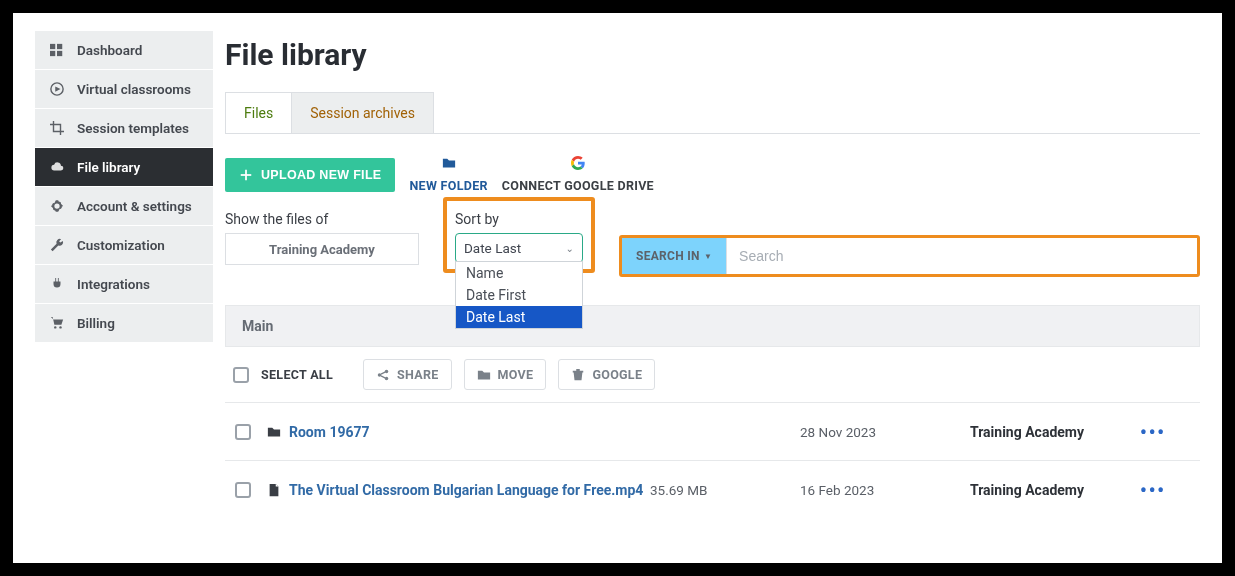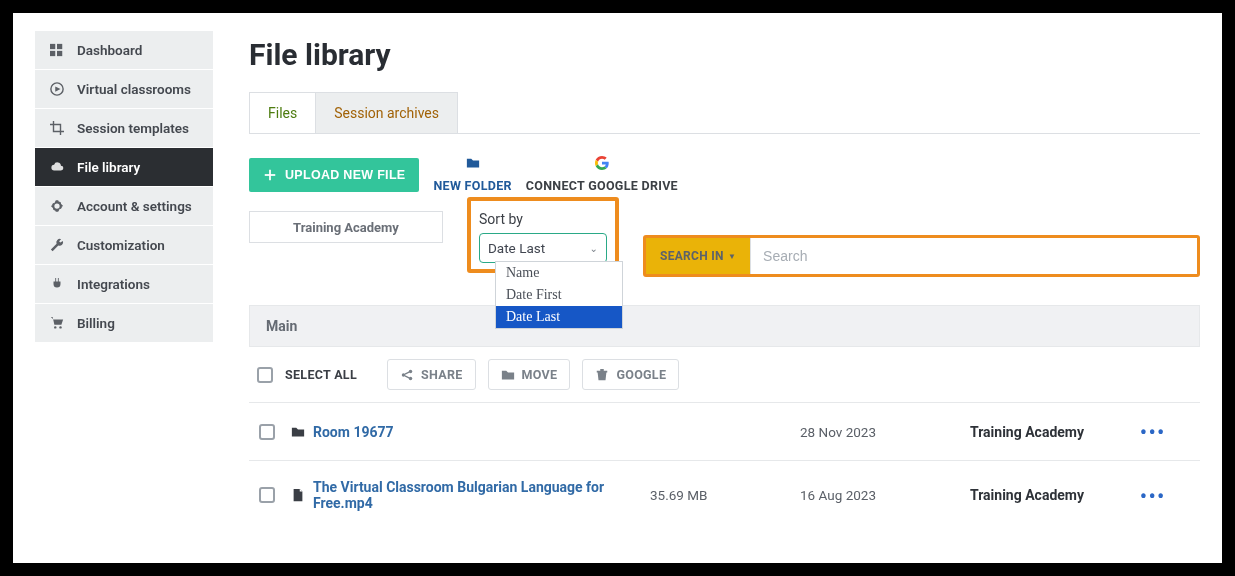--- a/index.html
+++ b/index.html
@@ -33,21 +33,21 @@
     border: 13px solid #000;
     background: #fff;
     position: relative;
     overflow: hidden;
   }
   .inner {
     display: flex;
     width: 100%;
     height: 100%;
     padding: 18px 22px 10px 22px;
-    gap: 36px;
+    gap: 12px;
   }
 
   
   .sidebar { width: 178px; flex: 0 0 178px; }
   .side-item {
     display: flex;
     align-items: center;
     gap: 12px;
     padding: 0 14px;
     height: 39px;
@@ -128,47 +128,46 @@
   .sort-select {
     width: 128px; height: 30px; border: 1px solid #2aa987;
     border-radius: 4px; display: flex; align-items: center;
     padding: 0 8px; font-size: 13.5px; color: #414650;
     justify-content: space-between; cursor: pointer; background:#fff;
   }
   .sort-select .chev { font-size: 10px; color: #7b828a; }
   .dropdown {
     position: absolute;
     top: 60px;
-    left: 24px;
+    left: 8px;
     width: 128px;
     border: 1px solid #cfd4d9;
     background: #fff;
     z-index: 5;
-    font-family: Liberation Serif, serif;
   }
   .dropdown .opt { padding: 3px 10px; font-size: 14px; color: #4a4f57; cursor: pointer; }
   .dropdown .opt.selected { background: var(--blue-sel); color: #fff; }
 
   .search-wrap {
     display: flex;
     margin-top: 24px;
     border: 3px solid var(--highlight);
     border-radius: 3px;
     height: 42px;
     overflow: hidden;
     flex: 1;
   }
   .search-scope {
     display: flex; align-items: center; gap: 4px;
     padding: 0 14px;
     font-size: 12px; font-weight: 700; letter-spacing: .3px;
     color: #5c626a;
     border-right: 1px solid var(--border);
     cursor: pointer;
-    background:#eab308;
+    background:#7dd3fc;
   }
   .search-scope .caret { font-size: 8px; }
   .search-input {
     flex: 1; border: none; outline: none; padding: 0 12px;
     font-size: 14px; color: #333;
   }
   .search-input::placeholder { color: #a7adb4; }
 
   
   .crumb {
@@ -333,20 +332,21 @@
                 <path fill="#FBBC05" d="M10.53 28.59c-.48-1.45-.76-2.99-.76-4.59s.27-3.14.76-4.59l-7.98-6.19C.92 16.46 0 20.12 0 24c0 3.88.92 7.54 2.56 10.78l7.97-6.19z"></path>
                 <path fill="#34A853" d="M24 48c6.48 0 11.93-2.13 15.89-5.81l-7.73-6c-2.15 1.45-4.92 2.3-8.16 2.3-6.26 0-11.57-4.22-13.47-9.91l-7.98 6.19C6.51 42.62 14.62 48 24 48z"></path>
               </svg>
           </span>
           <span>CONNECT GOOGLE DRIVE</span>
         </span>
       </div>
 
       <div class="filters">
         <div class="filter-block">
+          <span class="flabel">Show the files of</span>
           <div class="static-sel">
             <span>Training Academy</span>
           </div>
         </div>
 
         <div class="sort-wrap">
           <div class="flabel">Sort by</div>
           <div class="sort-select">
             <span>Date Last</span>
             <span class="chev">⌄</span>
@@ -425,20 +425,20 @@
         <span class="name">
           <span class="ficon">
             <svg viewBox="0 0 16 16" fill="currentColor">
                 <path d="M3 1h7l3 3v11H3z"></path>
                 <path d="M10 1v3h3" fill="#fff"></path>
               </svg>
           </span>
           <span>The Virtual Classroom Bulgarian Language for Free.mp4</span>
         </span>
         <span class="size">35.69 MB</span>
-        <span class="date">16 Aug 2023</span>
+        <span class="date">16 Feb 2023</span>
         <span class="owner">Training Academy</span>
         <span class="more">•••</span>
       </div>
 
     </main>
   </div>
 </div>
 
 </body></html>

